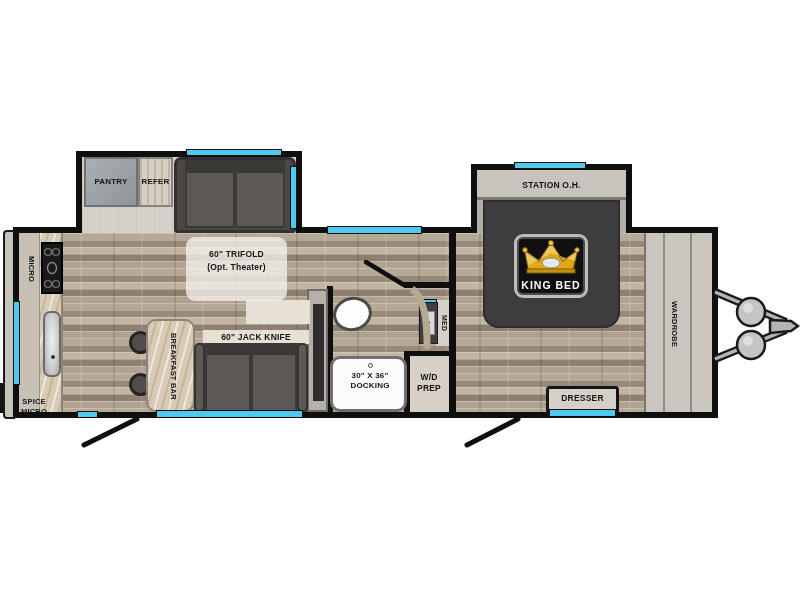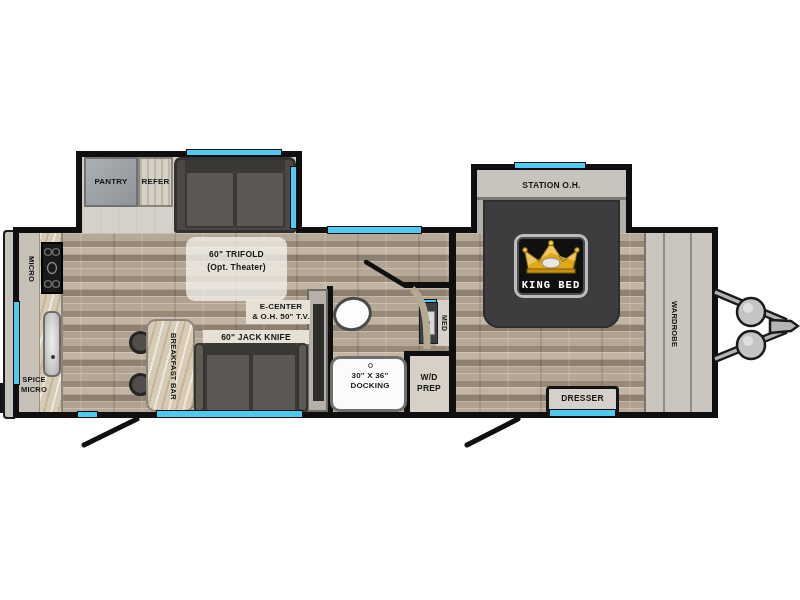--- a/index.html
+++ b/index.html
@@ -86,43 +86,39 @@
       <circle cx="5" cy="40" r="3.4" fill="none" stroke="#6e6e6e" stroke-width="1.4"></circle>
       <circle cx="13" cy="40" r="3.4" fill="none" stroke="#6e6e6e" stroke-width="1.4"></circle>
     </svg>
   </div>
   <div class="abs" style="left:43px;top:311px;width:18px;height:66px;border:2px solid #6b6b6b;border-radius:7px;
               background:radial-gradient(ellipse at 50% 45%, #efefef 0%, #cfcfcf 55%, #a8a8a8 100%);z-index:7;">
     <div class="abs" style="left:6px;top:42px;width:4px;height:4px;background:#333;border-radius:50%;"></div>
   </div>
   <div class="abs window" style="left:13px;top:301px;width:7px;height:84px;"></div>
   <div class="lbl vtext" style="left:22px;top:243px;width:14px;height:52px;font-size:7.5px;">MICRO</div>
-  <div class="lbl" style="left:10px;top:375px;width:48px;font-size:7.5px;">
+  <div class="lbl" style="left:10px;top:397px;width:48px;font-size:7.5px;">
     <div>SPICE</div>
     <div>MICRO</div>
   </div>
 
   <div class="abs" style="left:186px;top:237px;width:101px;height:64px;background:rgba(243,241,235,0.78);border-radius:9px;z-index:12;"></div>
   <div class="lbl" style="left:186px;top:248px;width:101px;font-size:8.5px;line-height:1.5;z-index:13;">
     <div>60" TRIFOLD</div>
     <div>(Opt. Theater)</div>
   </div>
   <div class="lbl" style="left:84px;top:177px;width:54px;font-size:8px;z-index:13;">PANTRY</div>
   <div class="lbl" style="left:134px;top:177px;width:43px;font-size:8px;z-index:13;">REFER</div>
 
   <div class="abs" style="left:129px;top:331px;width:23px;height:23px;background:#504d4a;border:3px solid #262524;border-radius:50%;z-index:10;"></div>
   <div class="abs" style="left:129px;top:373px;width:23px;height:23px;background:#504d4a;border:3px solid #262524;border-radius:50%;z-index:10;"></div>
   <div class="abs marble" style="left:146px;top:319px;width:49px;height:93px;border:2px solid #8d8579;border-radius:10px;z-index:11;"></div>
   <div class="lbl vtext" style="left:163px;top:326px;width:15px;height:80px;font-size:7.5px;">BREAKFAST BAR</div>
 
   <div class="abs" style="left:246px;top:300px;width:64px;height:24px;background:#e7e0d5;z-index:10;"></div>
-  <div class="lbl" style="left:232px;top:302px;width:98px;font-size:8px;line-height:1.3;z-index:13;">
-    <div>E-CENTER</div>
-    <div>&amp; O.H. 50" T.V.</div>
-  </div>
   <div class="abs" style="left:203px;top:330px;width:106px;height:14px;background:#e7e0d5;z-index:10;"></div>
   <div class="lbl" style="left:203px;top:332px;width:106px;font-size:8.5px;z-index:13;">60" JACK KNIFE</div>
   <div class="abs" style="left:194px;top:343px;width:114px;height:69px;background:#4a4744;border-radius:6px 6px 0 0;z-index:11;">
     <div class="abs" style="left:0;top:0;width:11px;height:69px;background:#5d5a56;border:2px solid #35332f;border-radius:5px;"></div>
     <div class="abs" style="left:103px;top:0;width:11px;height:69px;background:#5d5a56;border:2px solid #35332f;border-radius:5px;"></div>
     <div class="abs" style="left:11px;top:0;width:92px;height:10px;background:#3b3936;"></div>
     <div class="abs" style="left:11px;top:10px;width:46px;height:59px;background:#5b5855;border:2px solid #3b3936;"></div>
     <div class="abs" style="left:57px;top:10px;width:46px;height:59px;background:#5b5855;border:2px solid #3b3936;"></div>
   </div>
 
@@ -164,21 +160,21 @@
               box-shadow:inset 0 0 0 2px #4c4c4c;z-index:11;">
     <svg width="68" height="38" viewBox="0 0 68 38" style="margin:2px auto 0 auto;">
       <path d="M12 32 L8 12 L22 22 L34 4 L46 22 L60 12 L56 32 Z" fill="var(--c-gold)" stroke="#7a5a08" stroke-width="1.5"></path>
       <path d="M12 32 L8 12 L22 22 L34 4 L46 22 L60 12 L58 22 L34 14 L12 26 Z" fill="#f6d577" opacity="0.7"></path>
       <circle cx="8" cy="11" r="2.4" fill="#f3c83f" stroke="#7a5a08" stroke-width="1"></circle>
       <circle cx="34" cy="4" r="2.6" fill="#f3c83f" stroke="#7a5a08" stroke-width="1"></circle>
       <circle cx="60" cy="11" r="2.4" fill="#f3c83f" stroke="#7a5a08" stroke-width="1"></circle>
       <ellipse cx="34" cy="24" rx="9" ry="5" fill="#e8e8e8" stroke="#8a8a8a" stroke-width="1"></ellipse>
       <rect x="10" y="30" width="48" height="4" fill="#c98f10" stroke="#7a5a08" stroke-width="1"></rect>
     </svg>
-    <div style="text-align:center;color:#ffffff;font-family:Liberation Mono, monospace;font-weight:bold;font-size:10.5px;letter-spacing:1px;margin-top:2px;">KING BED</div>
+    <div style="text-align:center;color:#ffffff;font-family:Liberation Sans, sans-serif;font-weight:bold;font-size:10.5px;letter-spacing:1px;margin-top:2px;">KING BED</div>
   </div>
 
   <div class="abs" style="left:546px;top:386px;width:73px;height:28px;background:#d5d1ca;border:3px solid #141414;border-radius:4px;z-index:12;"></div>
   <div class="lbl" style="left:546px;top:393px;width:73px;font-size:8.5px;z-index:13;">DRESSER</div>
   <div class="abs window" style="left:549px;top:409px;width:67px;height:8px;"></div>
 
   <div class="abs" style="left:644px;top:233px;width:68px;height:179px;background:#cac6bf;z-index:9;border-left:2px solid #7b776f;">
     <div class="abs" style="left:17px;top:0;width:2px;height:179px;background:#908c85;"></div>
     <div class="abs" style="left:44px;top:0;width:2px;height:179px;background:#908c85;"></div>
   </div>

